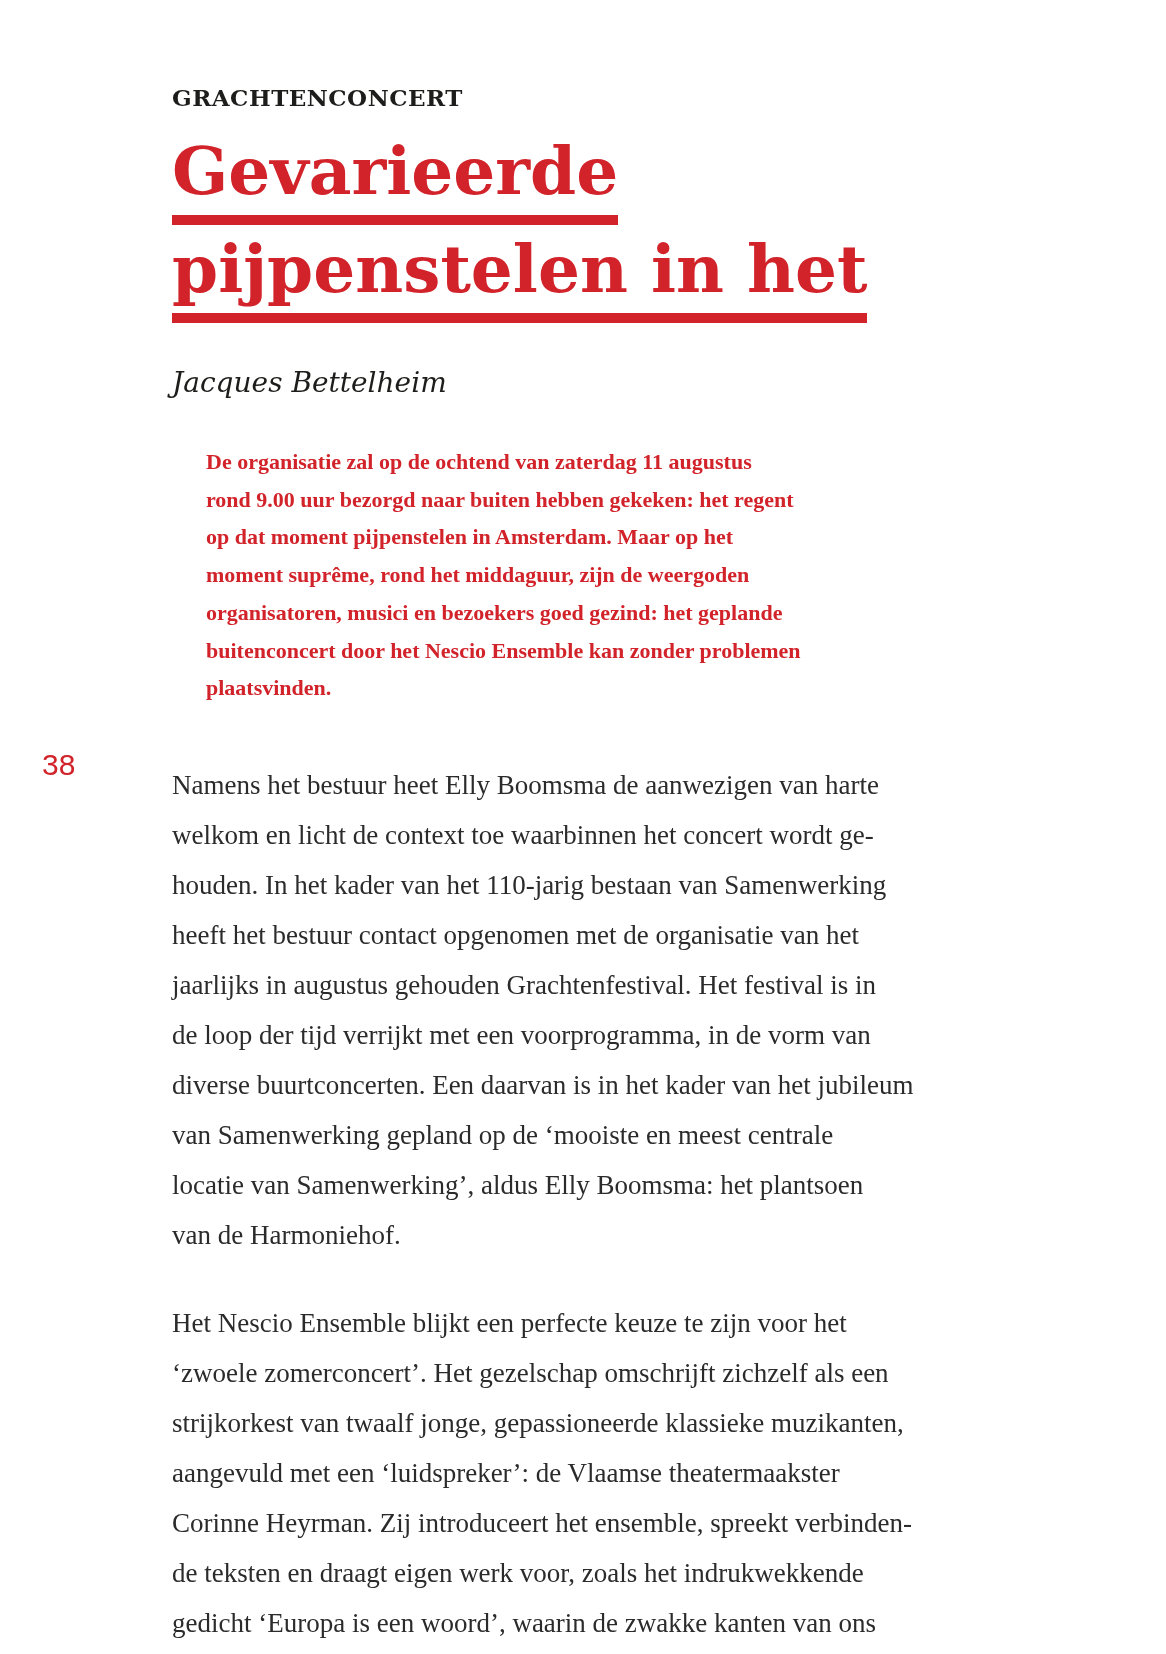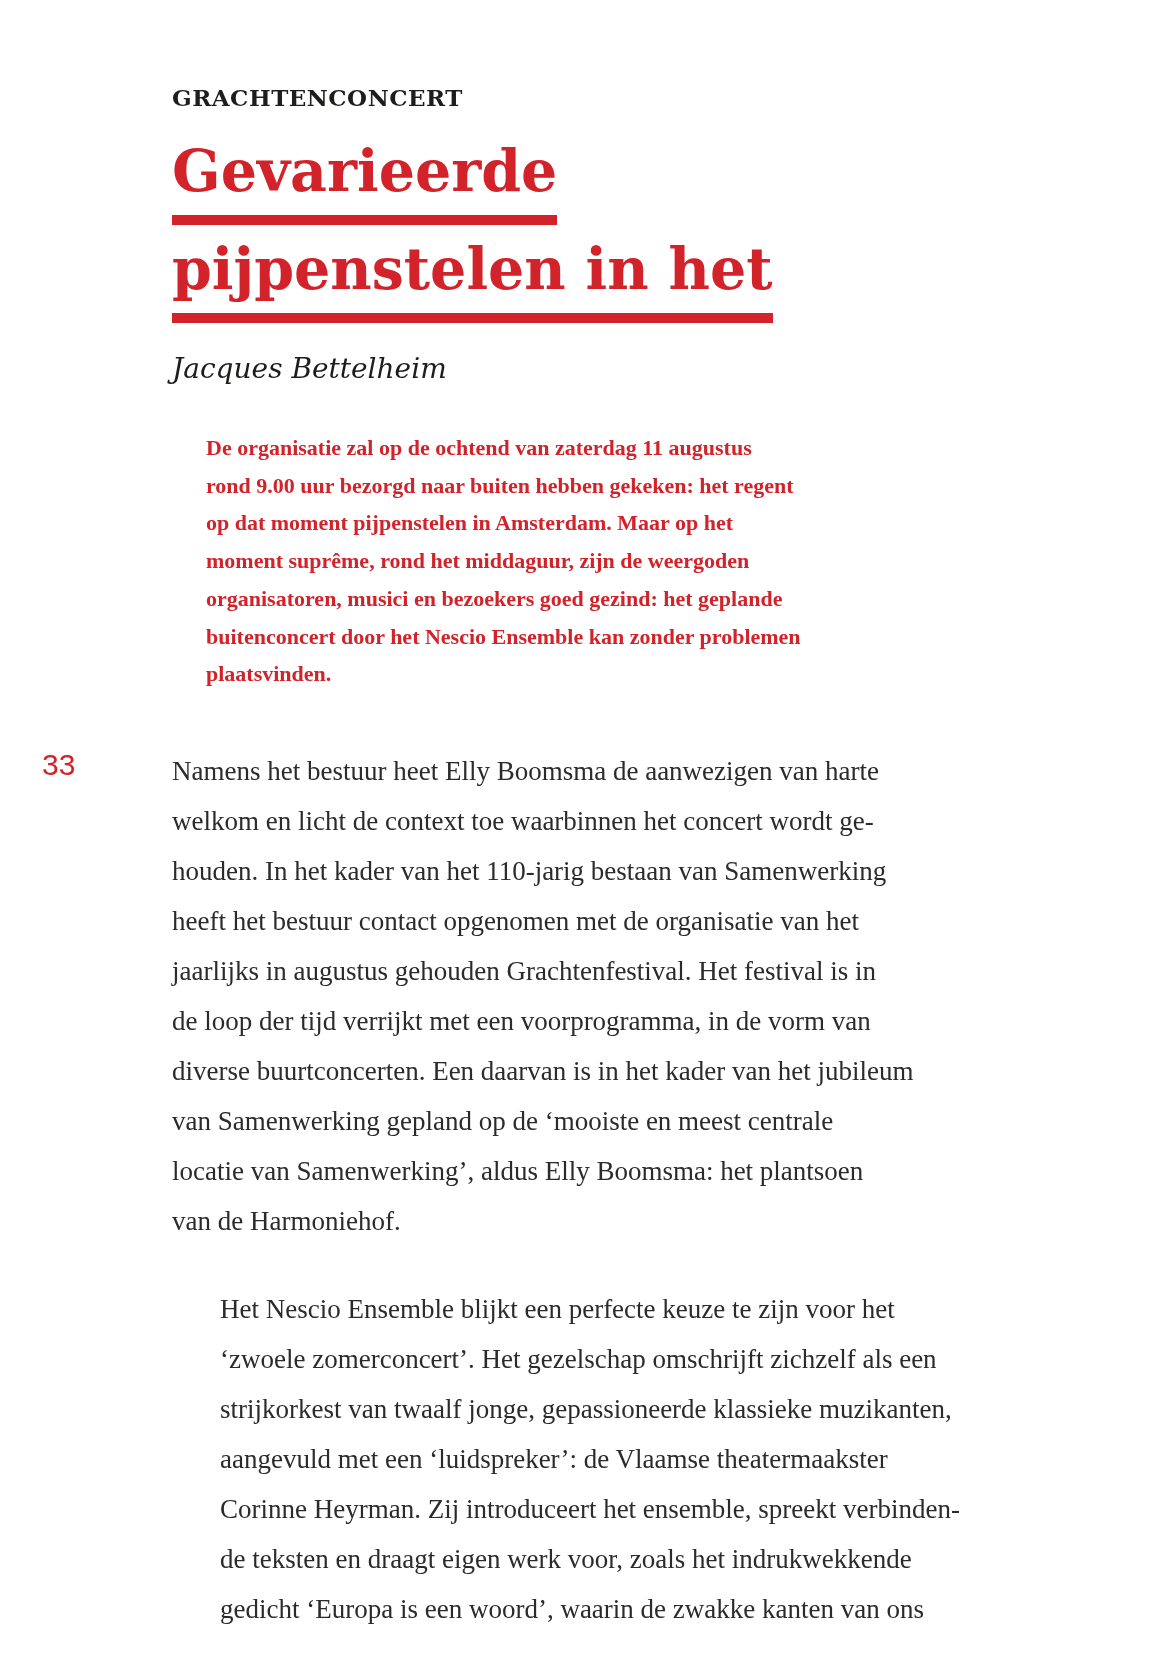--- a/index.html
+++ b/index.html
@@ -42,29 +42,29 @@
   }
   .headline {
     margin-top: 24px;
     font-family: "DejaVu Serif", serif;
     font-weight: 700;
     color: var(--accent-red);
   }
   .headline-line {
     display: block;
     width: fit-content;
-    font-size: 57px;
+    font-size: 66px;
     line-height: 72px;
     padding-bottom: 8px;
     border-bottom: 10px solid var(--accent-red);
     margin-bottom: 8px;
     white-space: nowrap;
   }
   .byline {
-    margin-top: 30px;
+    margin-top: 44px;
     font-family: "DejaVu Serif", serif;
     font-style: italic;
     font-size: 28px;
     line-height: 32px;
     color: #1d1d1b;
   }
   .intro {
     margin-top: 44px;
     padding-left: 34px;
     font-weight: 700;
@@ -73,26 +73,26 @@
     color: var(--accent-red);
     white-space: pre-line;
   }
   .body-paragraph {
     font-size: 27px;
     line-height: 50px;
     color: var(--body-text);
     white-space: pre-line;
   }
   .body-paragraph.first { margin-top: 53px; }
-  .body-paragraph.second { margin-top: 38px; margin-left: 48px; }
+  .body-paragraph.second { margin-top: 38px; }
 </style>
 </head>
 <body>
 
-<div class="page-number">33</div>
+<div class="page-number">38</div>
 
 <article class="content">
 
   <div class="kicker">GRACHTENCONCERT</div>
 
   <h1 class="headline" style="margin:24px 0 0 0;">
     <span class="headline-line">Gevarieerde</span>
     <span class="headline-line">pijpenstelen in het</span>
   </h1>
 

